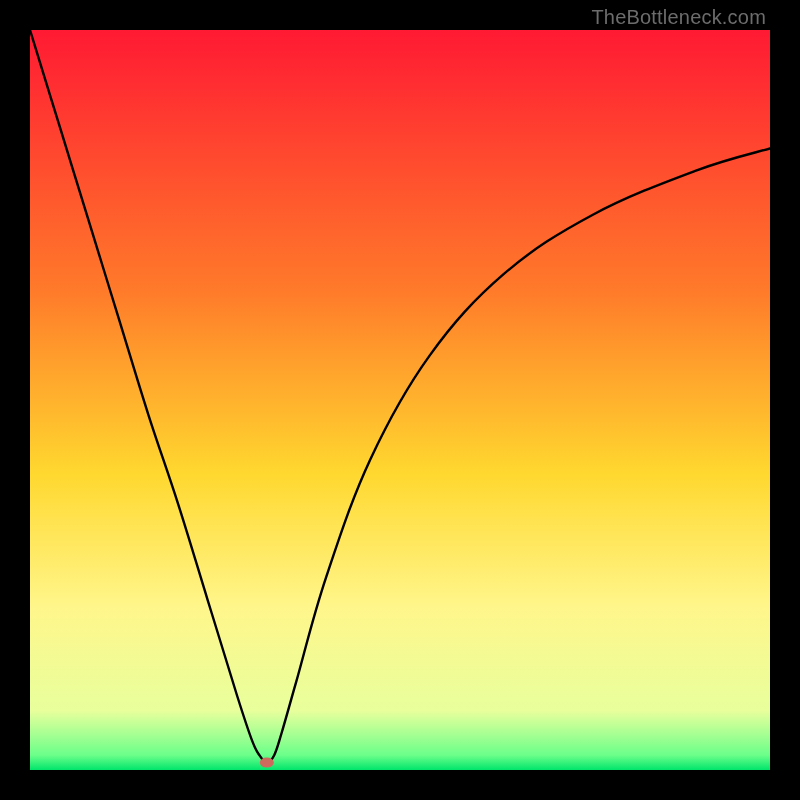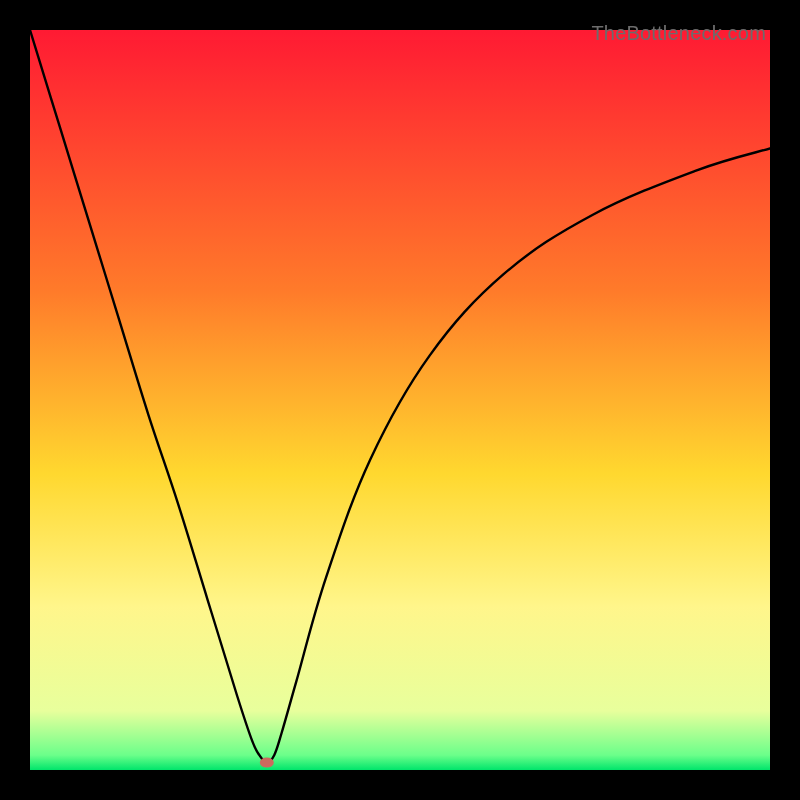--- a/index.html
+++ b/index.html
@@ -26,21 +26,21 @@
     height: 100%;
   }
   .curve-svg {
     position: absolute;
     inset: 0;
     width: 100%;
     height: 100%;
   }
   .watermark {
     position: absolute;
-    top: 22px;
+    top: 6px;
     right: 34px;
     color: #6c6c6c;
     font-size: 20px;
     font-weight: 400;
     letter-spacing: 0.2px;
   }
 </style>
 </head>
 <body>
 

